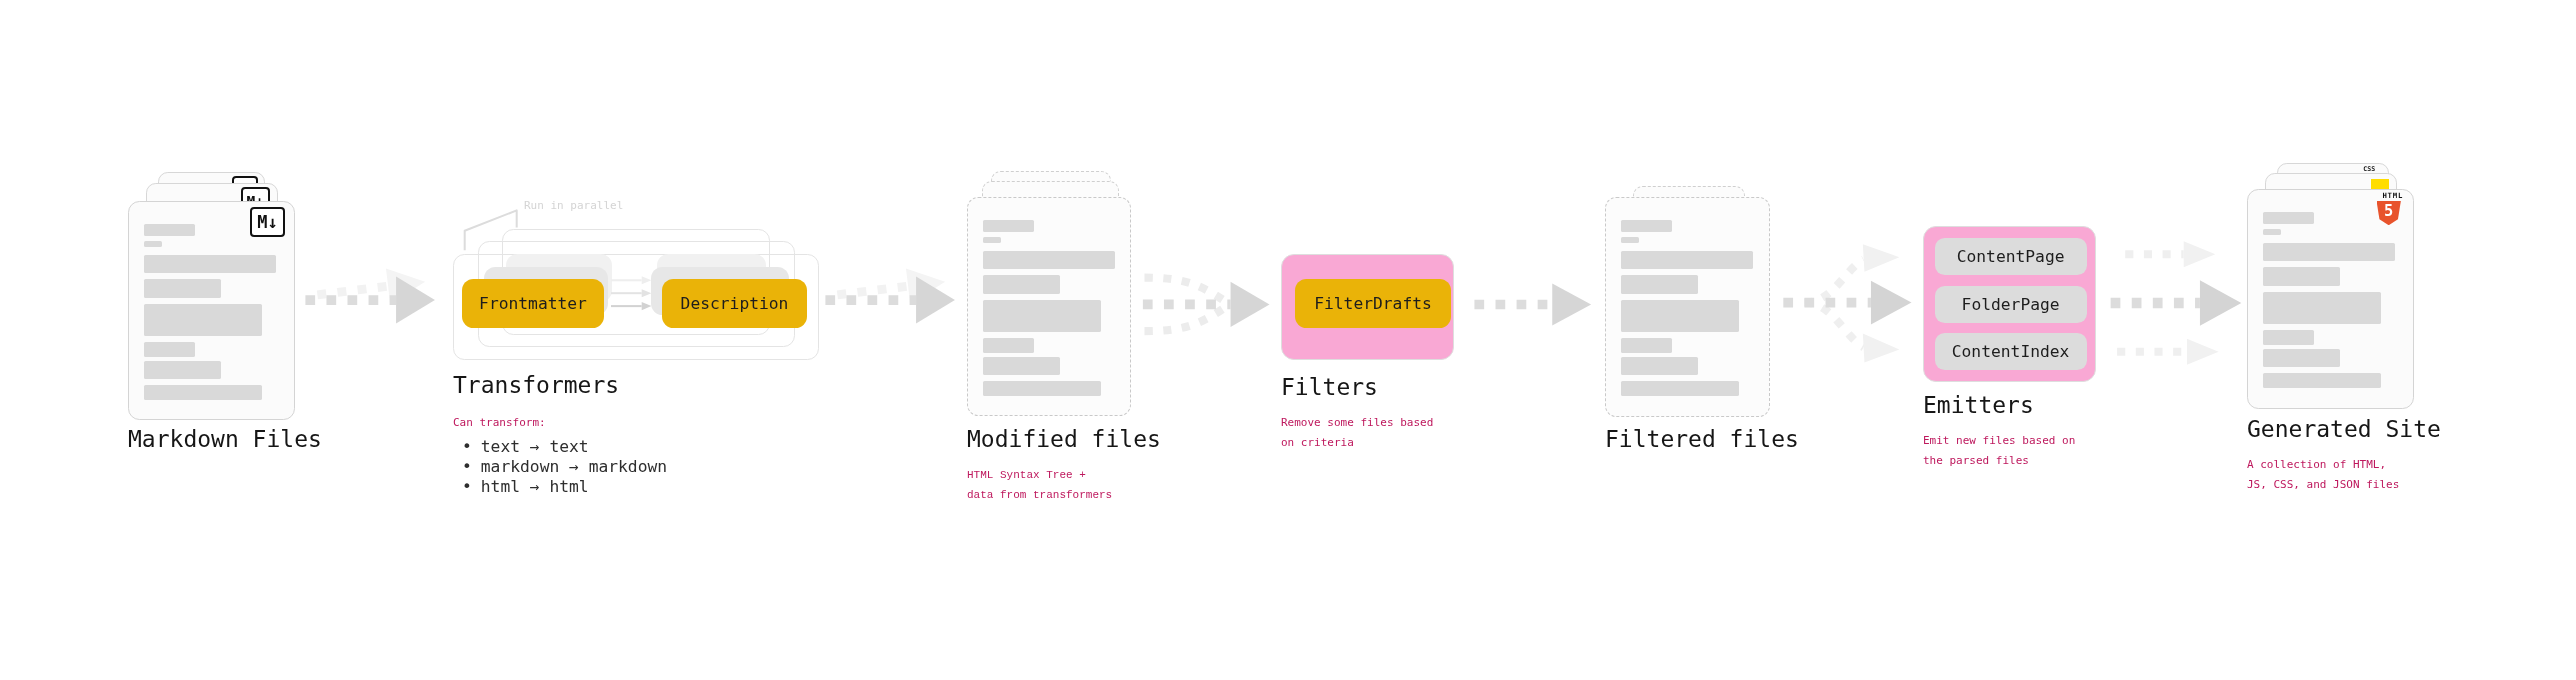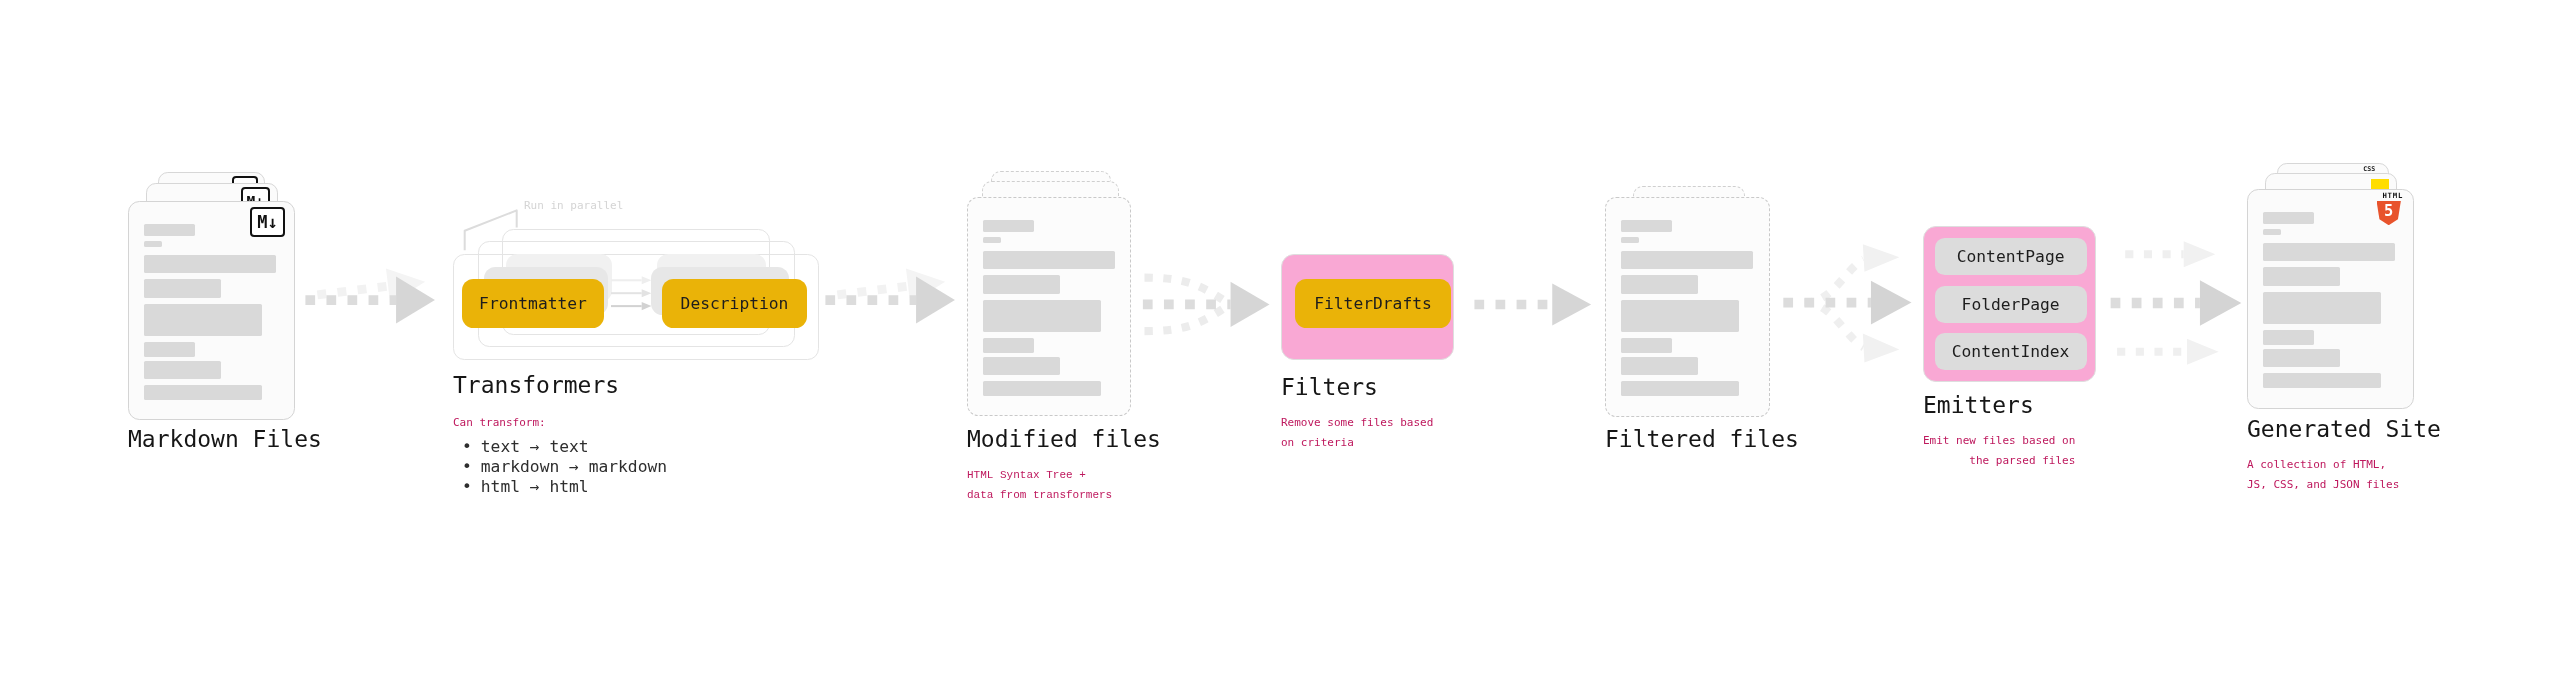--- a/index.html
+++ b/index.html
@@ -214,21 +214,21 @@
     <polygon points="112,60 162,87 112,114" fill="#d4d4d4"></polygon>
   </svg>
 
   <div>
     <div class="panel-box" style="left:1923px; top:226px; width:173px; height:156px;">
       <div class="epill" style="top:11.4px;">ContentPage</div>
       <div class="epill" style="top:59px;">FolderPage</div>
       <div class="epill" style="top:106px;">ContentIndex</div>
     </div>
     <div class="stage-label" style="left:1923px; top:392px;">Emitters</div>
-    <div class="stage-desc" style="left:1923px; top:431px;text-align:right;">Emit new files based on
+    <div class="stage-desc" style="left:1923px; top:431px;">Emit new files based on
 the parsed files</div>
   </div>
 
   <svg class="arrow-svg" style="left:2109px; top:234px;" width="138" height="138" viewBox="0 0 170 170">
     <line x1="20" y1="25" x2="92" y2="25" stroke="#efefef" stroke-width="10" stroke-dasharray="10 13"></line>
     <polygon points="92,9 131,25 92,41" fill="#f1f1f1"></polygon>
     <line x1="2" y1="85" x2="112" y2="85" stroke="#dcdcdc" stroke-width="13" stroke-dasharray="12 14"></line>
     <polygon points="112,57 163,85 112,113" fill="#d4d4d4"></polygon>
     <line x1="10" y1="145" x2="96" y2="145" stroke="#efefef" stroke-width="10" stroke-dasharray="10 13"></line>
     <polygon points="96,129 135,145 96,161" fill="#f1f1f1"></polygon>

